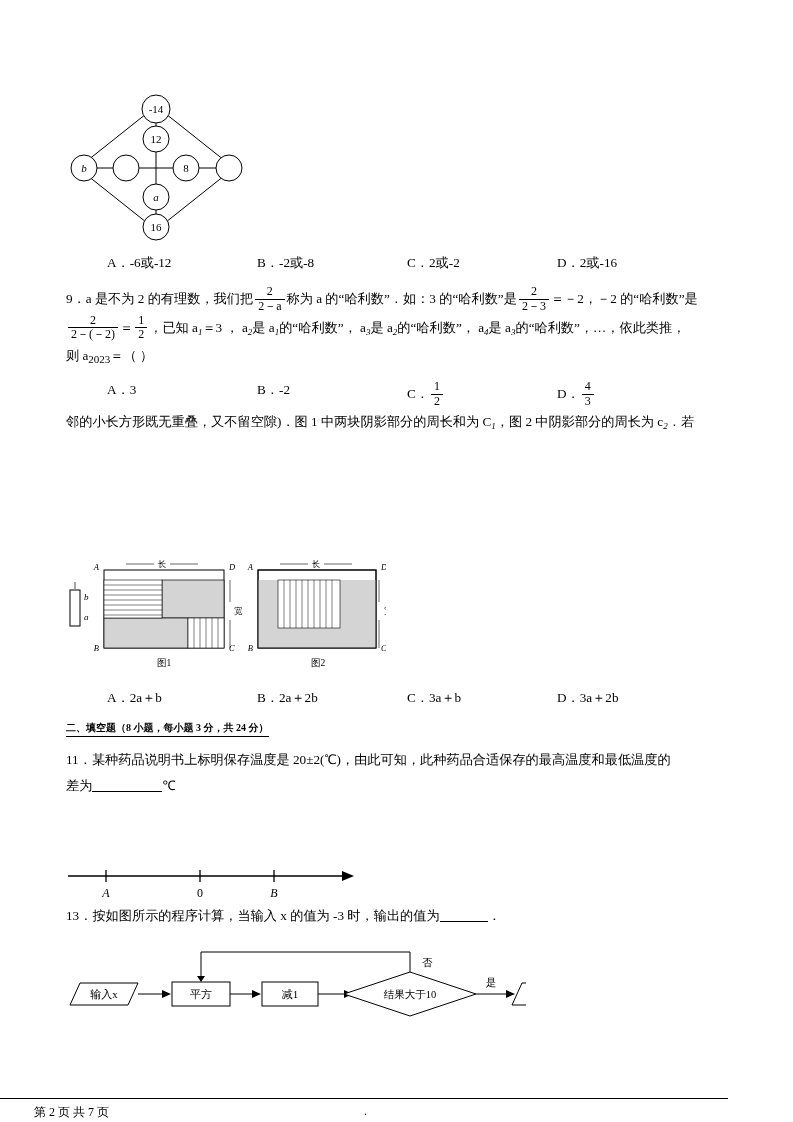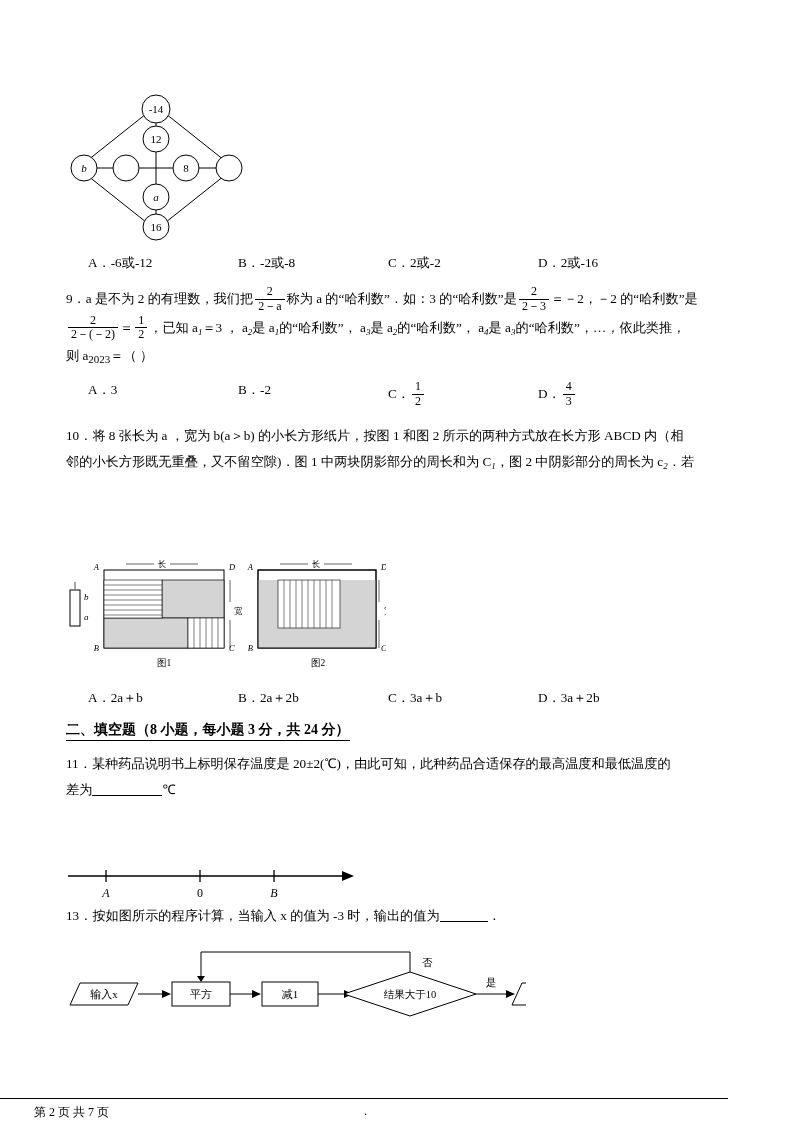--- a/index.html
+++ b/index.html
@@ -21,41 +21,42 @@
   }
   .q{
     font-size:13.2px;
     line-height:1.95;
     margin:0;
   }
   .opts{
     display:flex;
     font-size:13.2px;
     margin-top:6px;
+    justify-content:center;
   }
   .opts .o{width:150px;}
   .opts .o:first-child{padding-left:22px;}
   .i{font-style:italic;font-family:"Liberation Serif",serif;}
   .sub{font-size:9px;vertical-align:-0.28em;font-style:italic;}
   .subn{font-size:11px;vertical-align:-0.28em;}
   .frac{
     display:inline-block;
     vertical-align:middle;
     text-align:center;
     font-size:12px;
     line-height:1.15;
     margin:0 2px;
     position:relative;
     top:-1px;
   }
   .frac .n{display:block;padding:0 3px;}
   .frac .d{display:block;border-top:1px solid #000;padding:0 3px;}
   .sec-title{
     font-weight:bold;
-    font-size:14px;
+    font-size:10px;
     margin-top:14px;
     margin-bottom:2px;
     display:inline-block;
     border-bottom:1.6px solid #000;
     padding-bottom:1px;
   }
   .footer{
     position:absolute;
     left:0;top:1090px;width:728px;
     border-top:1px solid #000;
@@ -122,23 +123,20 @@
     <div class="q">
       <span>则 a</span><span class="subn">2023</span><span>＝（    ）</span>
     </div>
     <div class="opts" style="margin-top:10px;">
       <div class="o">A．3</div>
       <div class="o">B．-2</div>
       <div class="o"><span>C．</span><span class="frac"><span class="n">1</span><span class="d">2</span></span></div>
       <div class="o"><span>D．</span><span class="frac"><span class="n">4</span><span class="d">3</span></span></div>
     </div>
 
-    <div class="q" style="margin-top:14px;">
-      <span>10．</span><span>将 8 张长为 a ，宽为 b(a＞b) 的小长方形纸片，按图 1 和图 2 所示的两种方式放在长方形 ABCD 内（相</span>
-    </div>
     <div class="q">
       <span>邻的小长方形既无重叠，又不留空隙)．图 1 中两块阴影部分的周长和为 C</span><span class="sub">1</span><span>，图 2 中阴影部分的周长为 c</span><span class="sub">2</span><span>．若</span>
     </div>
   </div>
 
   <div class="fig" style="position:absolute;left:66px;top:550px;">
     <svg width="320" height="115" viewBox="0 0 320 115">
 
       <rect x="4" y="32" width="10" height="36" fill="none" stroke="#000"></rect>
       <text x="18" y="42" font-size="9" font-style="italic" font-family="Liberation Serif, serif">b</text>

